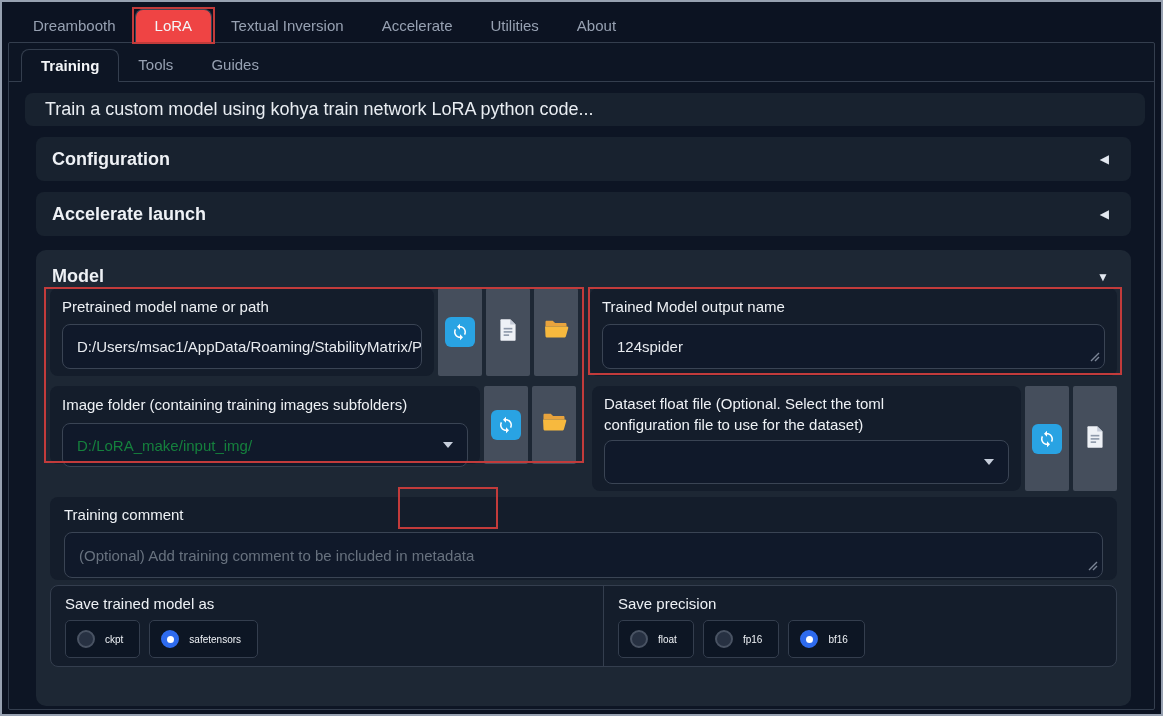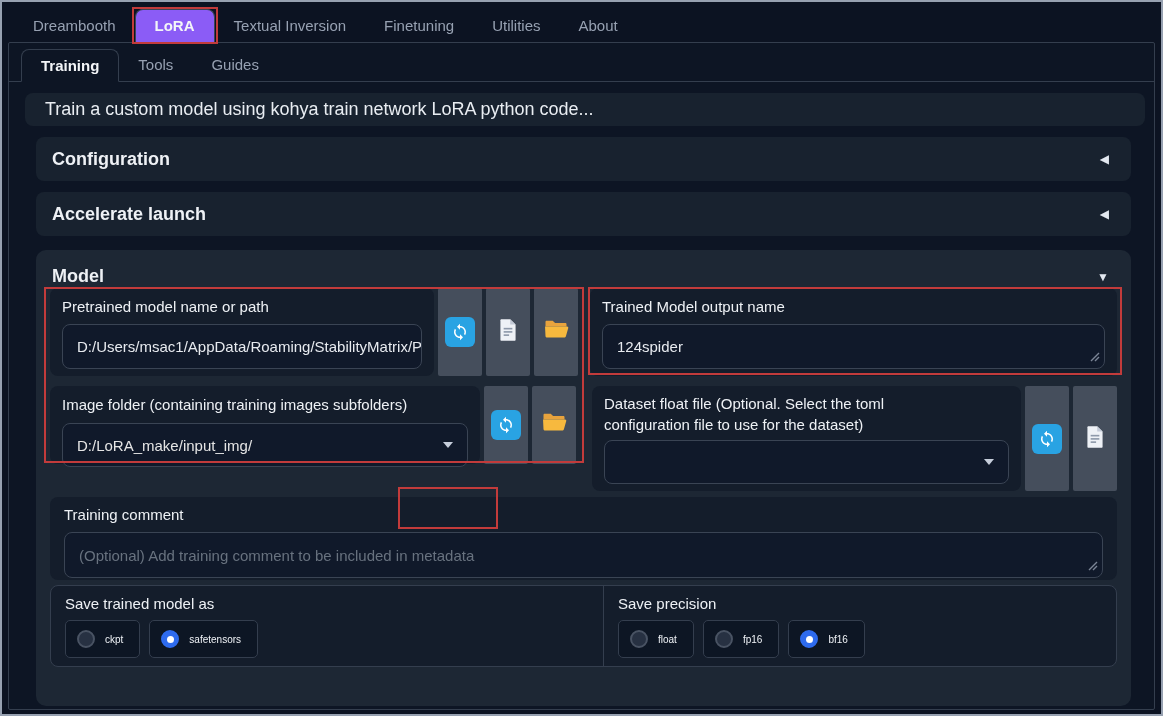--- a/index.html
+++ b/index.html
@@ -13,22 +13,22 @@
     border: 2px solid #97a1b1; background: #0c1322;
   }
 
   
   .top-tabbar { display: flex; align-items: flex-end; padding: 6px 0 0 12px; height: 40px; }
   .tab {
     position: relative; padding: 0 19px; height: 33px; line-height: 33px;
     color: #97a1b2; font-size: 15px; cursor: pointer; white-space: nowrap;
   }
   .tab.selected {
-    height: 34px; line-height: 32px; color: #f3f5f8; font-weight: 700;
-    background: #8b5cf6; border: 1px solid #3b4556; border-bottom: 1px solid #0d1524;
+    height: 34px; line-height: 32px; color: #f3f5f8; font-weight: 400;
+    background: #ef4444; border: 1px solid #3b4556; border-bottom: 1px solid #0d1524;
     border-radius: 8px 8px 0 0; margin-bottom: -1px; z-index: 5;
   }
   .tab.selected .red-ring {
     position: absolute; inset: -3px -4px -2px -4px;
     border: 2px solid #c23b3b; pointer-events: none;
   }
 
   
   .main-panel {
     position: relative; margin: 0 6px 4px 6px; height: 668px;
@@ -69,21 +69,21 @@
   .field-group { background: #141d2b; border-radius: 8px; padding: 9px 12px 0 12px; }
   .field-label { color: #eef1f5; font-size: 15px; font-weight: 500; line-height: 19px; }
   .textbox {
     margin-top: 8px; height: 45px; background: #10192a; border: 1px solid #3a4454;
     border-radius: 8px; padding: 0 14px; display: flex; align-items: center;
     color: #e7eaef; font-size: 15px; white-space: nowrap; overflow: hidden; position: relative; cursor: text;
   }
   .selectbox {
     margin-top: 9px; height: 44px; background: #10192a; border: 1px solid #3a4454;
     border-radius: 8px; padding: 0 14px; display: flex; align-items: center; justify-content: space-between;
-    color: #e5e5e5; font-size: 15px; cursor: pointer;
+    color: #15803d; font-size: 15px; cursor: pointer;
   }
   .caret-down { width: 0; height: 0; border-left: 5px solid transparent; border-right: 5px solid transparent; border-top: 6px solid #c6cedb; }
   .resize-handle { position: absolute; right: 4px; bottom: 3px; }
   .placeholder { color: #68727f; }
 
   .btn-strip {
     width: 44px; margin-left: 4px; background: #454e5c; border-radius: 2px;
     display: flex; align-items: center; justify-content: center; cursor: pointer;
   }
   .icon-tile-refresh {
@@ -147,21 +147,21 @@
 
 <div class="viewport">
 
   <div class="top-tabbar">
     <div class="tab">Dreambooth</div>
     <div class="tab selected">
       <span>LoRA</span>
       <span class="red-ring"></span>
     </div>
     <div class="tab">Textual Inversion</div>
-    <div class="tab">Finetuning</div>
+    <div class="tab">Accelerate</div>
     <div class="tab">Utilities</div>
     <div class="tab">About</div>
   </div>
 
   <div class="main-panel">
 
     <div class="sub-tabbar">
       <div class="sub-tab selected">Training</div>
       <div class="sub-tab">Tools</div>
       <div class="sub-tab">Guides</div>

